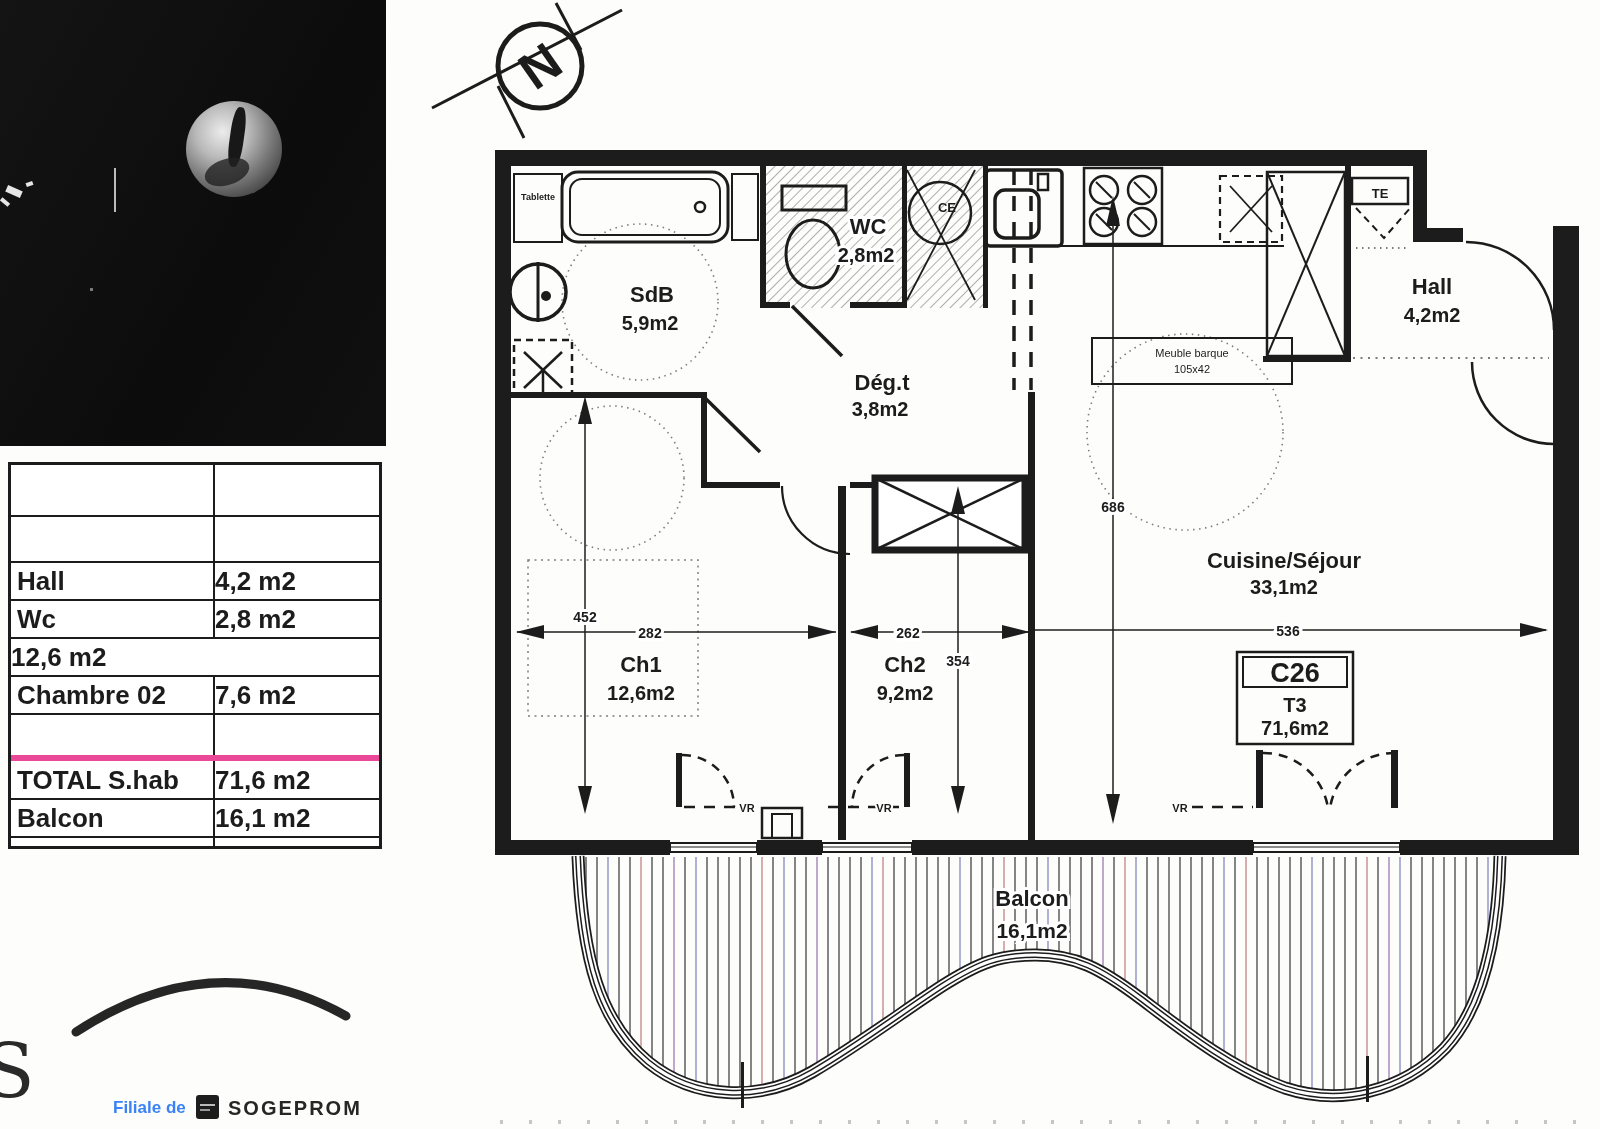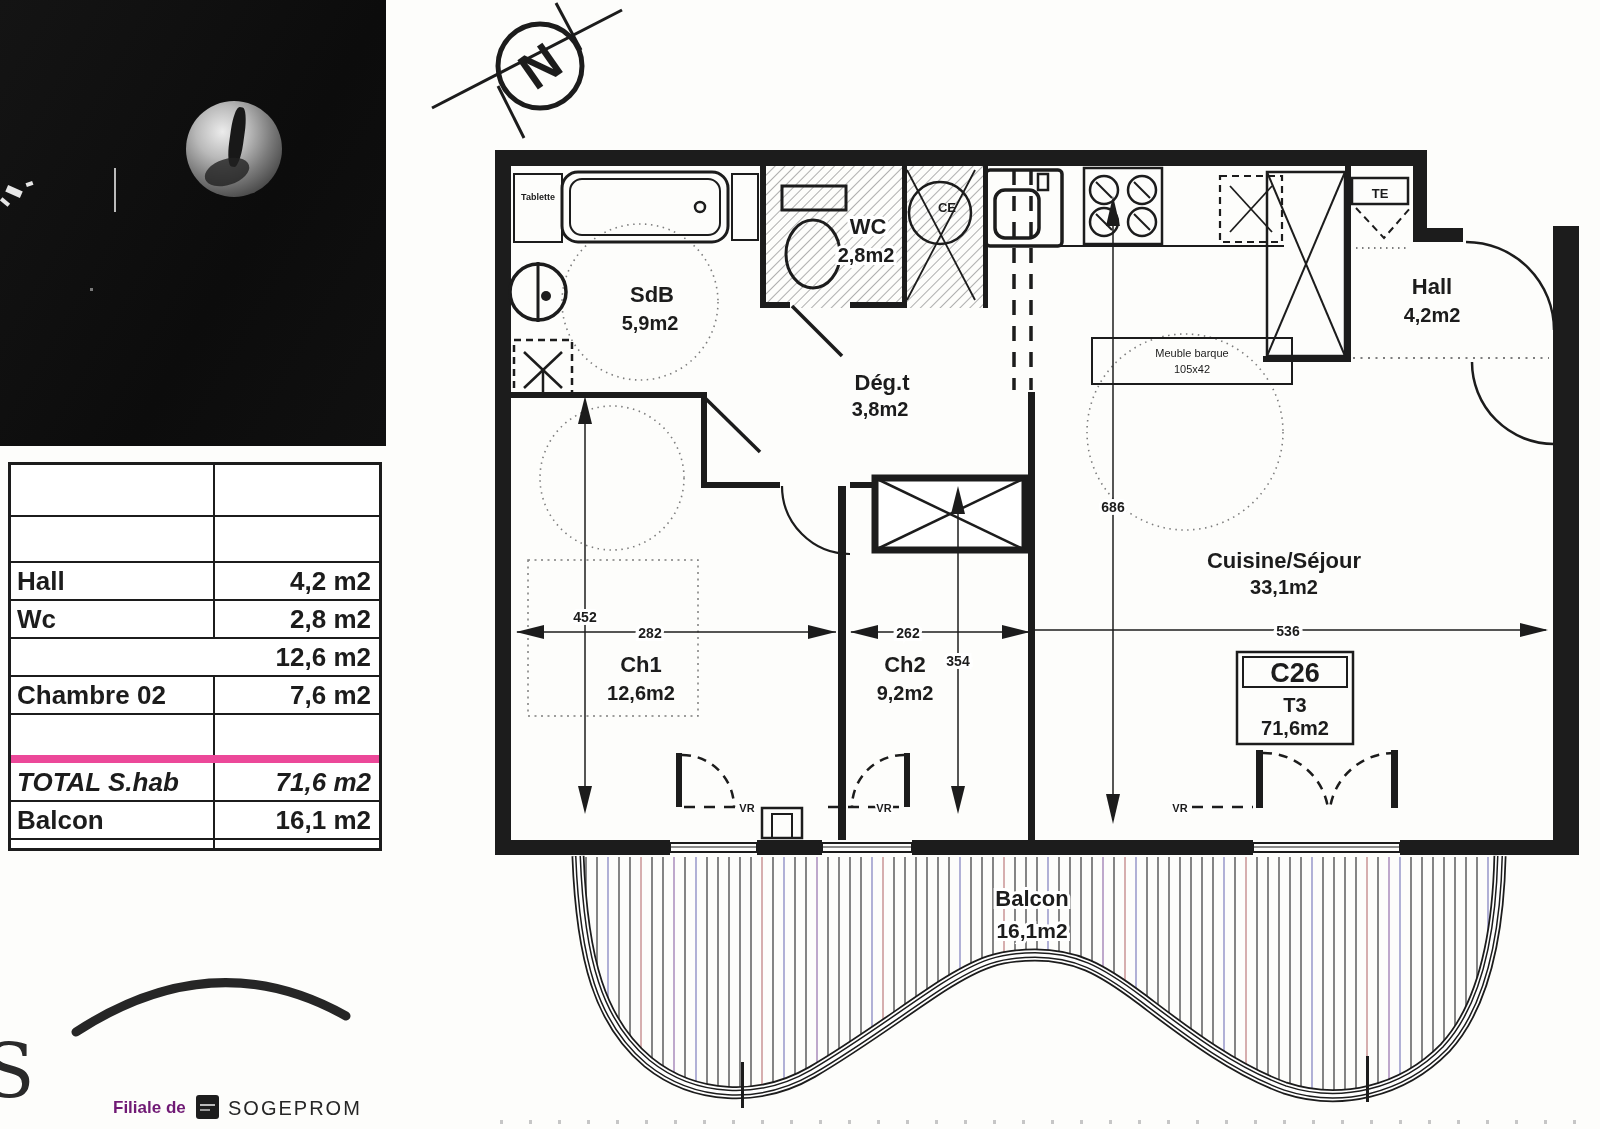--- a/index.html
+++ b/index.html
@@ -14,34 +14,34 @@
           border-radius:40%;transform:rotate(8deg);}
   .sphere .patch2{position:absolute;left:18px;top:58px;width:46px;height:26px;background:#222;
           border-radius:50%;transform:rotate(-18deg);opacity:.8;}
   .speck{position:absolute;background:#e6e6e6;}
   
   .tbl{position:absolute;left:8px;top:462px;width:368px;background:#fff;
        border:3px solid #1c1c1c;font-size:26px;font-weight:700;line-height:34px;}
   .tr{display:flex;border-top:2px solid #1c1c1c;align-items:center;}
   .tr:first-child{border-top:none;}
   .h52{height:50px}.h46{height:44px}.h36{height:36px}.h40{height:40px}.h37{height:37px}.h8{height:8px}
-  .tr.total{border-top:8px solid #ec4899;font-style:italic;}
+  .tr.total{border-top:6px solid #ec4899;}
   .td-l{flex:0 0 196px;border-right:2px solid #1c1c1c;padding-left:6px;height:100%;
         display:flex;align-items:center;overflow:hidden;white-space:nowrap;}
-  .td-v{flex:1;text-align:right;padding-right:8px;white-space:nowrap;}
+  .td-v{flex:1;padding-right:8px;white-space:nowrap;}
   
   .partial-s{position:absolute;left:-16px;top:1028px;font-family:"DejaVu Serif",serif;
              font-size:74px;color:#2a2a2a;}
   .brand{position:absolute;left:112px;top:1022px;font-size:56px;font-weight:700;
          letter-spacing:-1px;color:#262626;}
-  .filiale{position:absolute;left:113px;top:1098px;font-size:17px;font-weight:700;color:#701a75;}
+  .filiale{position:absolute;left:113px;top:1098px;font-size:17px;font-weight:700;color:#3b82f6;}
   .soge-sq{position:absolute;left:196px;top:1095px;width:23px;height:24px;background:#1d1d1d;border-radius:3px;}
   .soge-sq i{position:absolute;left:4px;top:9px;width:15px;height:2px;background:#bbb;}
   .soge-sq b{position:absolute;left:4px;top:14px;width:10px;height:2px;background:#999;}
-  .sogeprom{position:absolute;left:228px;top:1097px;font-size:20px;font-weight:400;
+  .sogeprom{position:absolute;left:228px;top:1097px;font-size:20px;font-weight:700;
             letter-spacing:2px;color:#262626;}
   svg{position:absolute;left:0;top:0;}
   svg text{font-family:"Liberation Sans",sans-serif;fill:#1c1c1c;}
   .rm{font-size:22px;font-weight:700;}
   .ar{font-size:20px;font-weight:700;}
   .dim{font-size:14px;font-weight:700;paint-order:stroke;stroke:#fff;stroke-width:6px;}
   .tiny{font-size:9px;font-weight:700;}
   .vr{font-size:11px;font-weight:700;paint-order:stroke;stroke:#fff;stroke-width:4px;}
   .meu{font-size:11px;font-weight:400;}
   .ink{stroke:#1c1c1c;fill:none;}

